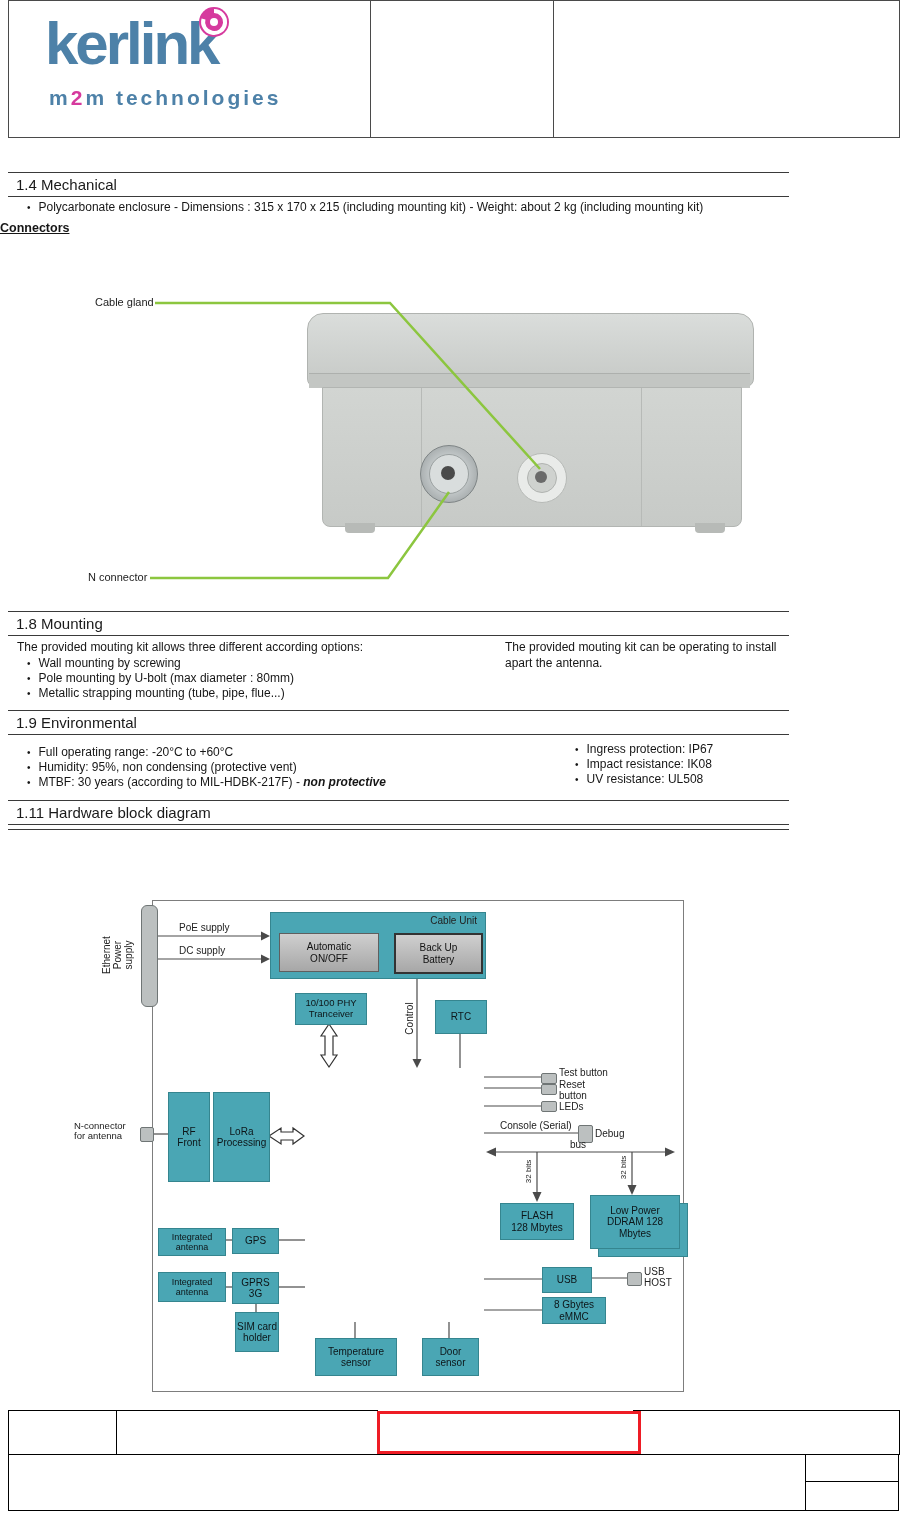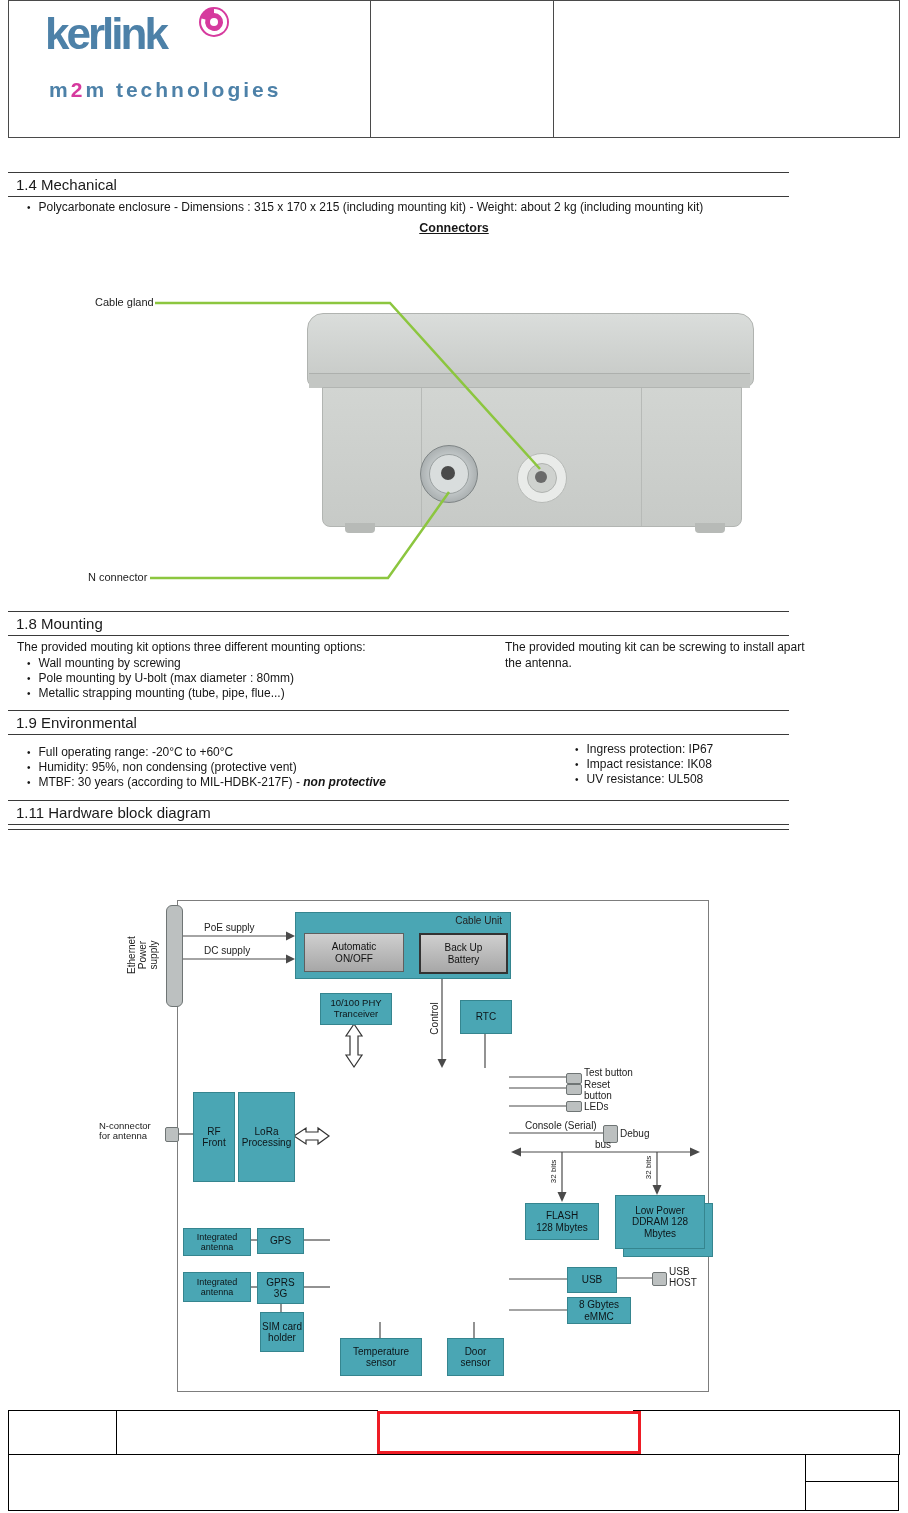--- a/index.html
+++ b/index.html
@@ -3,31 +3,31 @@
 <meta charset="utf-8">
 <style>
   html,body{margin:0;padding:0;background:#fff;}
   body{font-family:"Liberation Sans",sans-serif;color:#161616;}
   .page{position:relative;width:908px;height:1513px;background:#fff;overflow:hidden;}
   .abs{position:absolute;}
   .pre{white-space:pre-line;}
   
   .hdr{left:8px;top:0;width:890px;height:136px;border:1px solid #4a4a4a;}
   .hdr-div{position:absolute;top:0;bottom:0;width:1px;background:#4a4a4a;}
-  .brand{font-size:44px;font-weight:bold;color:#4d81a8;letter-spacing:-3px;}
+  .brand{font-size:60px;font-weight:bold;color:#4d81a8;letter-spacing:-3px;}
   .tagline{font-size:21px;color:#4d81a8;letter-spacing:3px;font-weight:bold;}
   .tag2{color:#d63a9e;}
   
   .sec{left:8px;width:765px;border-top:1px solid #3a3a3a;border-bottom:1px solid #3a3a3a;
        padding:3px 8px;font-size:15px;color:#1a1a1a;background:#fff;}
   .rule{height:1px;background:#3a3a3a;}
   .b{display:flex;gap:8px;font-size:12px;line-height:1.25;}
   .dot{font-size:10px;line-height:1.5;}
   .bi{font-style:italic;font-weight:bold;}
-  .ctitle{font-weight:bold;text-decoration:underline;font-size:12.5px;text-align:center;}
+  .ctitle{font-weight:bold;text-decoration:underline;font-size:12.5px;text-align:left;}
   .calloutlbl{font-size:11px;color:#222;}
   
   .lid{background:linear-gradient(#dadddb,#c6c9c6);border:1px solid #b0b3b0;border-radius:16px 16px 8px 8px;}
   .lidband{background:#c3c6c3;border-top:1px solid #adb0ad;}
   .bodybox{background:linear-gradient(#d2d5d2,#c7cac7);border:1px solid #b2b5b2;border-radius:0 0 8px 8px;}
   .seam{position:absolute;top:0;bottom:0;width:1px;background:#b7bab7;}
   .foot{background:#b7bab7;border-radius:0 0 4px 4px;}
   .circ{position:absolute;border-radius:50%;}
   
   .dbox{border:1px solid #7d7d7d;}
@@ -52,21 +52,21 @@
   <div class="abs hdr">
     <div class="hdr-div" style="left:361px"></div>
     <div class="hdr-div" style="left:544px"></div>
     <div class="abs" style="left:36px;top:8px">
       <div class="brand">kerlink</div>
       <svg class="abs" style="left:150px;top:-6px" width="38" height="38" viewBox="0 0 38 38">
         <circle cx="19" cy="19" r="15" fill="#d63a9e"></circle>
         <path d="M19 8 a11 11 0 1 1 -10.5 8" fill="none" stroke="#ffffff" stroke-width="4"></path>
         <circle cx="19" cy="19" r="4" fill="#ffffff"></circle>
       </svg>
-      <div class="tagline" style="margin-top:19px;margin-left:4px"><span>m</span><span class="tag2">2</span><span>m technologies</span></div>
+      <div class="tagline" style="margin-top:8px;margin-left:4px"><span>m</span><span class="tag2">2</span><span>m technologies</span></div>
     </div>
   </div>
 
   <div class="abs sec" style="top:172px">1.4 Mechanical</div>
   <div class="abs b" style="left:27px;top:200px;width:840px">
     <span class="dot">•</span>
     <span>Polycarbonate enclosure - Dimensions : 315 x 170 x 215 (including mounting kit) - Weight: about 2 kg (including mounting kit)</span>
   </div>
   <div class="abs ctitle" style="left:0;top:221px;width:908px">Connectors</div>
 
@@ -92,34 +92,34 @@
 
     <svg class="abs" style="left:0;top:0" width="908" height="320" viewBox="0 0 908 320">
       <polyline points="155,18 390,18 540,184" fill="none" stroke="#8cc63f" stroke-width="2.5"></polyline>
       <polyline points="150,293 388,293 449,207" fill="none" stroke="#8cc63f" stroke-width="2.5"></polyline>
     </svg>
     <div class="abs calloutlbl" style="left:95px;top:11px">Cable gland</div>
     <div class="abs calloutlbl" style="left:88px;top:286px">N connector</div>
   </div>
 
   <div class="abs sec" style="top:611px">1.8 Mounting</div>
-  <div class="abs" style="left:17px;top:640px;width:470px;font-size:12px">The provided mouting kit options three different mounting options:</div>
+  <div class="abs" style="left:17px;top:640px;width:470px;font-size:12px">The provided mouting kit allows three different according options:</div>
   <div class="abs b" style="left:27px;top:656px;width:460px">
     <span class="dot">•</span>
       <span>Wall mounting by screwing</span>
   </div>
   <div class="abs b" style="left:27px;top:671px;width:460px">
     <span class="dot">•</span>
       <span>Pole mounting by U-bolt (max diameter : 80mm)</span>
   </div>
   <div class="abs b" style="left:27px;top:686px;width:460px">
     <span class="dot">•</span>
       <span>Metallic strapping mounting (tube, pipe, flue...)</span>
   </div>
-  <div class="abs" style="left:505px;top:640px;width:300px;font-size:12px;line-height:1.3">The provided mouting kit can be screwing to install apart the antenna.</div>
+  <div class="abs" style="left:505px;top:640px;width:300px;font-size:12px;line-height:1.3">The provided mouting kit can be operating to install apart the antenna.</div>
 
   <div class="abs sec" style="top:710px">1.9 Environmental</div>
   <div class="abs b" style="left:27px;top:745px;width:520px">
     <span class="dot">•</span>
       <span>Full operating range: -20°C to +60°C</span>
   </div>
   <div class="abs b" style="left:27px;top:760px;width:520px">
     <span class="dot">•</span>
       <span>Humidity: 95%, non condensing (protective vent)</span>
   </div>
@@ -136,21 +136,21 @@
       <span>Impact resistance: IK08</span>
   </div>
   <div class="abs b" style="left:575px;top:772px;width:300px">
     <span class="dot">•</span>
       <span>UV resistance: UL508</span>
   </div>
 
   <div class="abs sec" style="top:800px">1.11 Hardware block diagram</div>
   <div class="abs rule" style="left:8px;top:829px;width:781px"></div>
 
-  <div class="abs" style="left:97px;top:895px;width:620px;height:505px">
+  <div class="abs" style="left:72px;top:895px;width:620px;height:505px">
 
     <div class="abs dbox" style="left:80px;top:5px;width:530px;height:490px"></div>
 
     <svg class="abs" style="left:0;top:0" width="620" height="505" viewBox="0 0 620 505">
       <g stroke="#4a4a4a" stroke-width="1.2" fill="none">
         <line x1="84" y1="41" x2="192" y2="41"></line>
         <line x1="84" y1="64" x2="192" y2="64"></line>
         <line x1="345" y1="82" x2="345" y2="167"></line>
         <line x1="388" y1="137" x2="388" y2="173"></line>
         <line x1="412" y1="182" x2="469" y2="182"></line>

